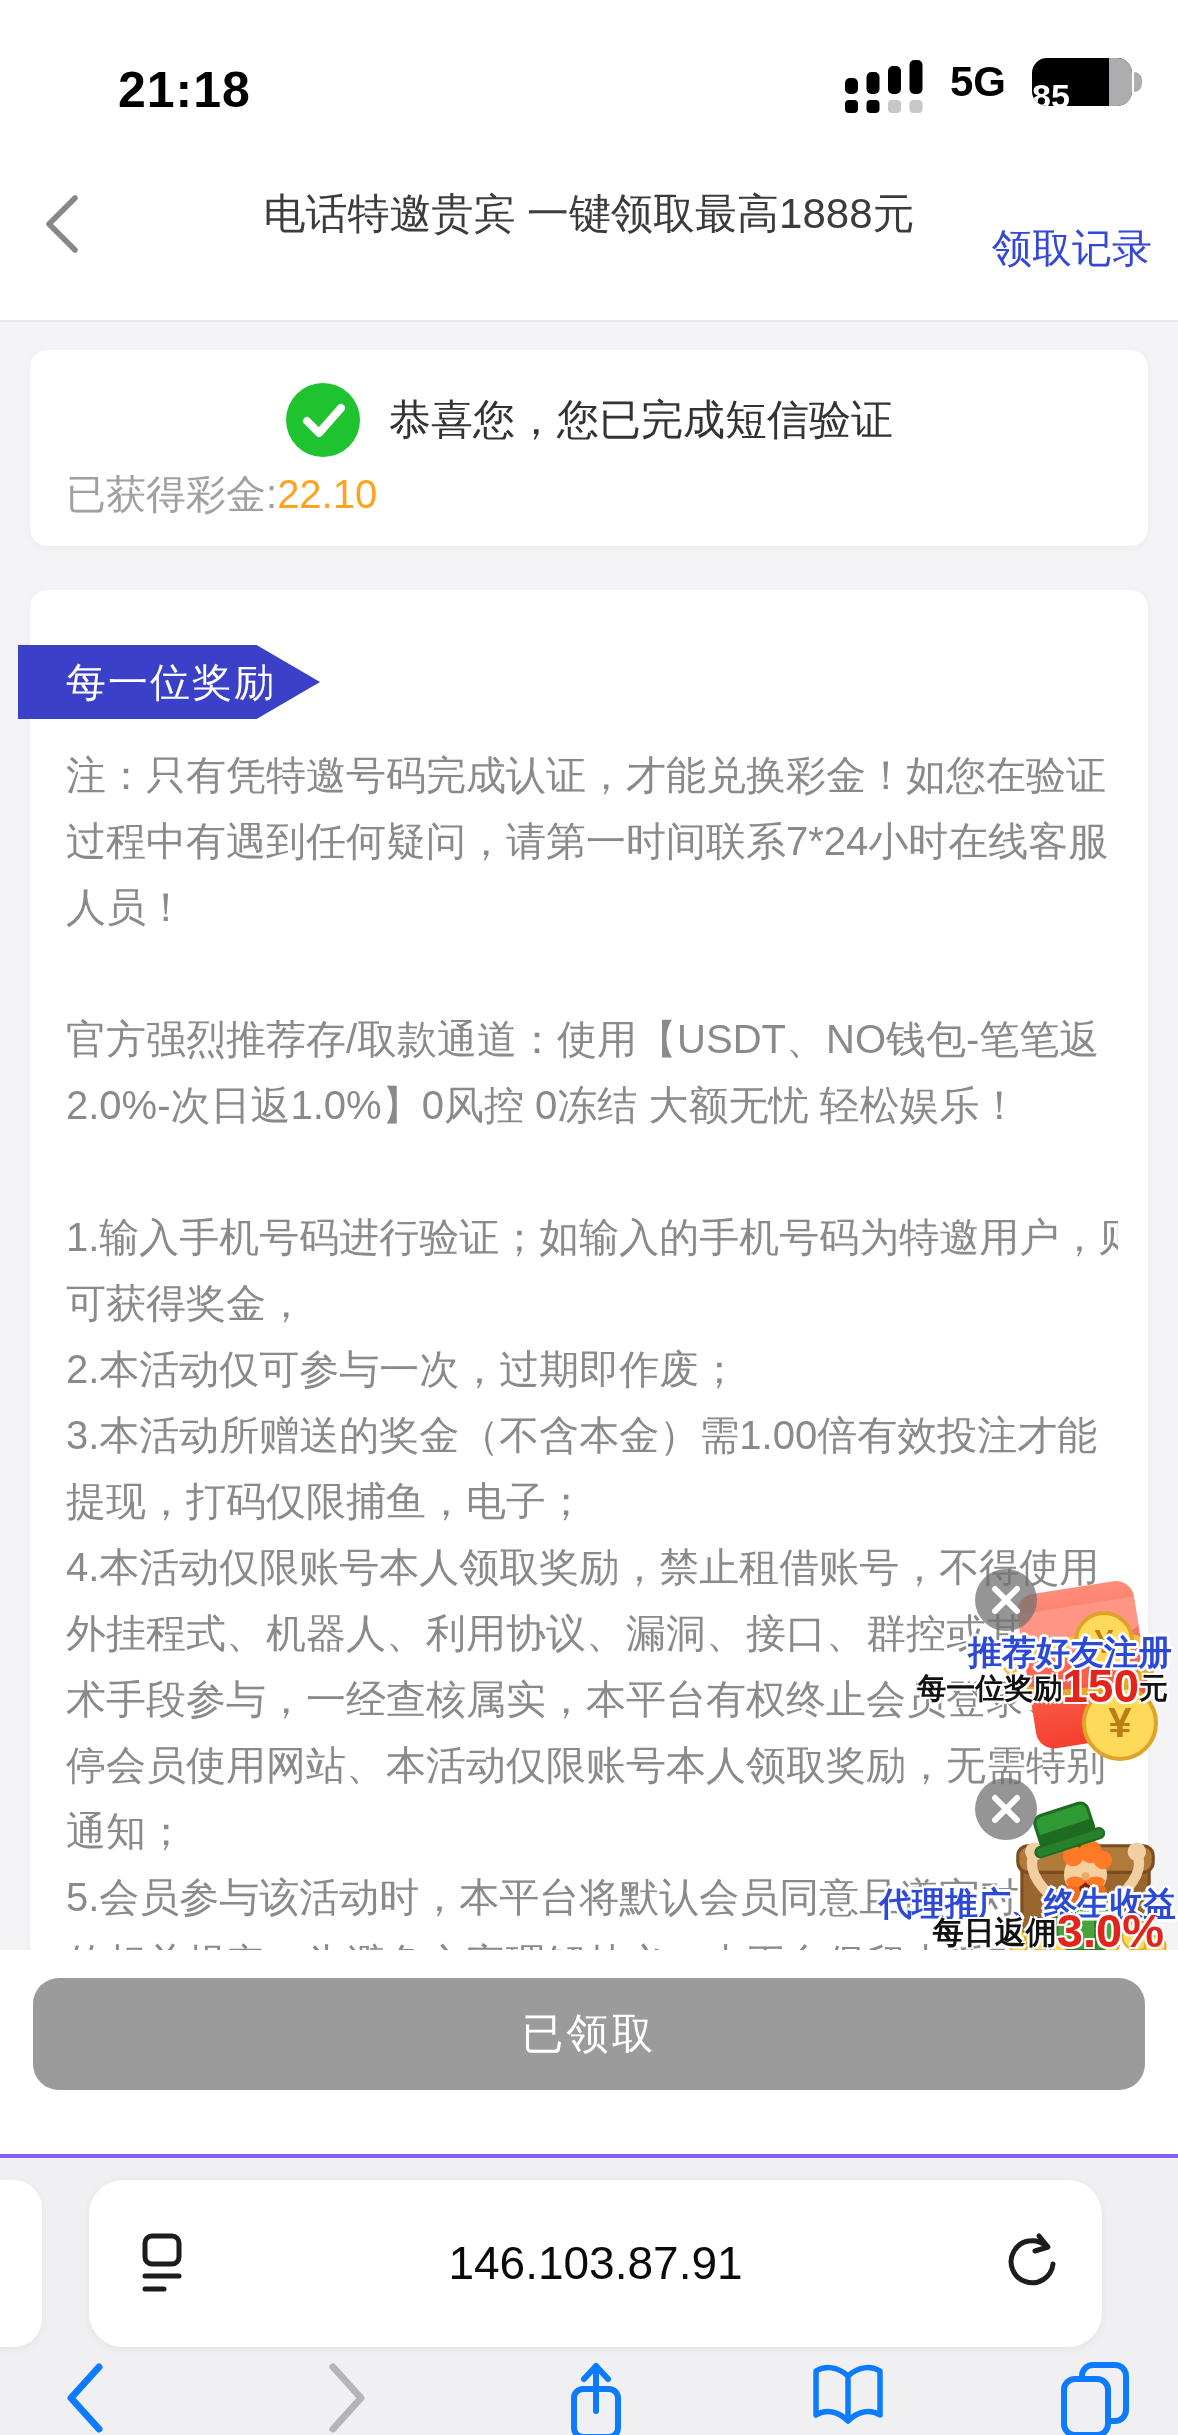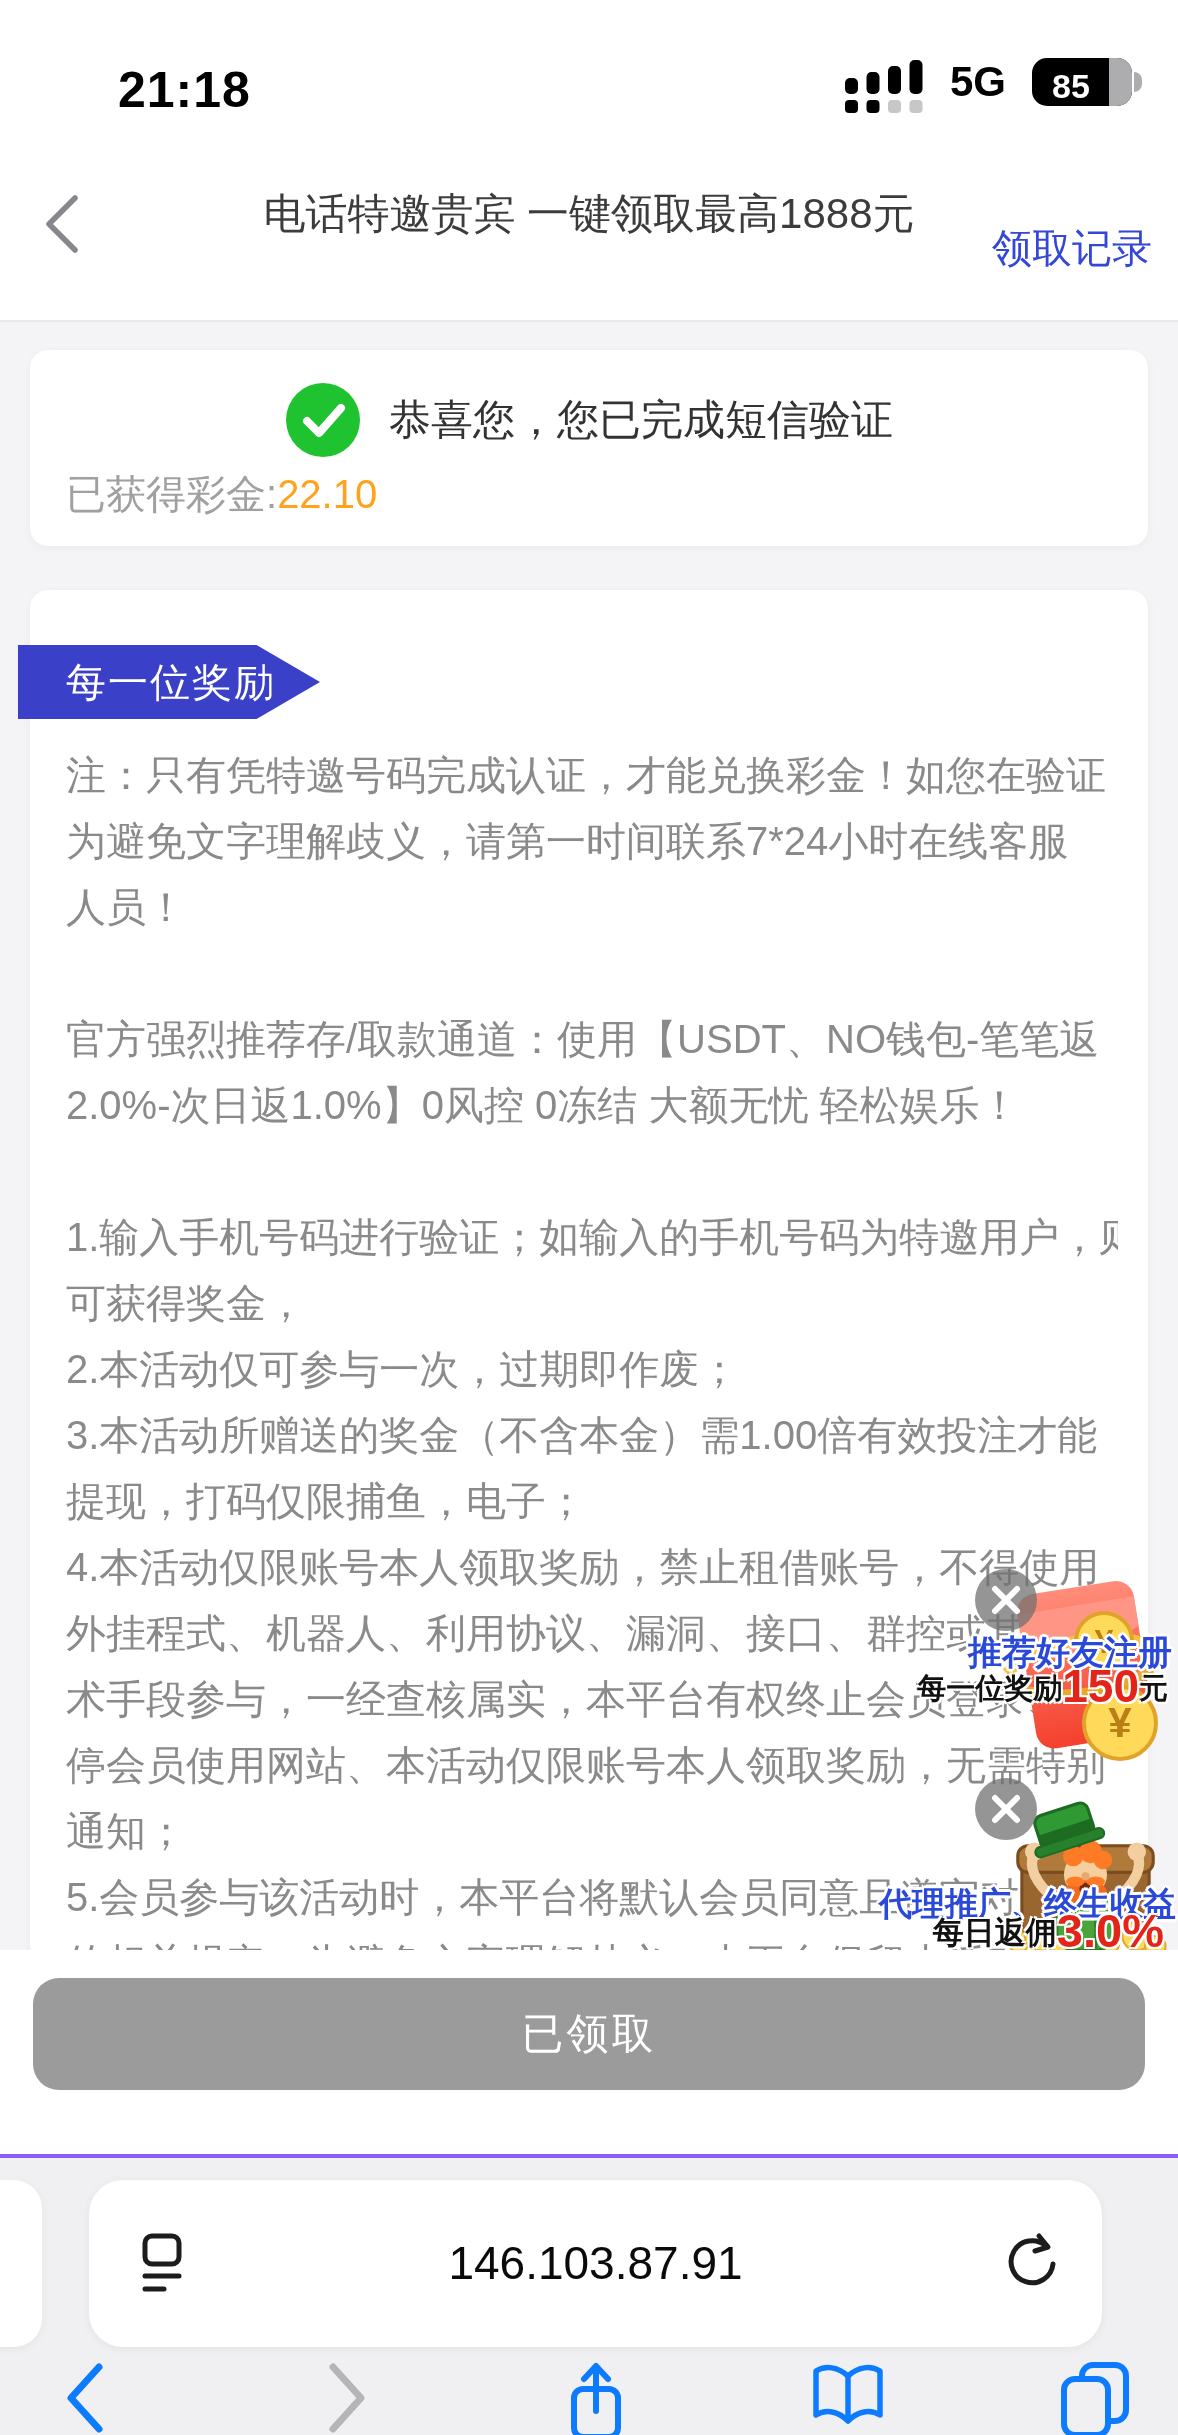--- a/index.html
+++ b/index.html
@@ -11,21 +11,21 @@
   }
 
   
   .statusbar { position:absolute; left:0; top:0; width:1178px; height:135px; background:#fff; }
   .time { position:absolute; left:118px; top:61px; font-size:50px; font-weight:700; color:#000; letter-spacing:1px; }
   .signal { position:absolute; left:845px; top:60px; }
   .net-label { position:absolute; left:950px; top:58px; font-size:42px; font-weight:600; color:#000; }
   .battery { position:absolute; left:1032px; top:58px; width:110px; height:48px; }
   .bat-body { position:absolute; left:0; top:0; width:100px; height:48px; background:#000; border-radius:15px; overflow:hidden; }
   .bat-gray { position:absolute; right:0; top:0; width:23px; height:48px; background:#adadaf; }
-  .bat-num { position:absolute; left:0; top:4px; width:78px; height:48px; text-align:center; line-height:48px; color:#fff; font-size:34px; font-weight:700; }
+  .bat-num { position:absolute; left:0; top:14px; width:78px; height:48px; text-align:left; line-height:48px; color:#fff; font-size:34px; font-weight:700; }
   .bat-nub { position:absolute; left:102px; top:14px; width:8px; height:20px; background:#adadaf; border-radius:0 8px 8px 0; }
 
   
   .nav { position:absolute; left:0; top:135px; width:1178px; height:187px; background:#fff; }
   .nav::after { content:""; position:absolute; left:0; bottom:0; width:100%; height:2px; background:#e9e9ec; }
   .back-btn { position:absolute; left:30px; top:50px; width:64px; height:80px; background:none; border:none; cursor:pointer; }
   .nav-title { position:absolute; left:219px; top:48px; width:740px; text-align:center;
                font-size:42px; line-height:62px; color:#3c3c3c; font-weight:500; }
   .nav-link { position:absolute; right:26px; top:86px; font-size:40px; color:#3447d6; background:none; border:none; cursor:pointer; }
 
@@ -149,21 +149,21 @@
       <span class="bonus-label">已获得彩金:</span><span class="bonus-value">22.10</span>
     </div>
   </div>
 
   <div class="card card-rules">
     <div class="ribbon">
       <span class="ribbon-label">每一位奖励</span>
     </div>
     <div class="rules">
         <div class="rule-line">注：只有凭特邀号码完成认证，才能兑换彩金！如您在验证</div>
-        <div class="rule-line">为避免文字理解歧义，请第一时间联系7*24小时在线客服</div>
+        <div class="rule-line">过程中有遇到任何疑问，请第一时间联系7*24小时在线客服</div>
         <div class="rule-line">人员！</div>
         <div class="rule-line">&nbsp;</div>
         <div class="rule-line">官方强烈推荐存/取款通道：使用【USDT、NO钱包-笔笔返</div>
         <div class="rule-line">2.0%-次日返1.0%】0风控 0冻结 大额无忧 轻松娱乐！</div>
         <div class="rule-line">&nbsp;</div>
         <div class="rule-line">1.输入手机号码进行验证；如输入的手机号码为特邀用户，则</div>
         <div class="rule-line">可获得奖金，</div>
         <div class="rule-line">2.本活动仅可参与一次，过期即作废；</div>
         <div class="rule-line">3.本活动所赠送的奖金（不含本金）需1.00倍有效投注才能</div>
         <div class="rule-line">提现，打码仅限捕鱼，电子；</div>

